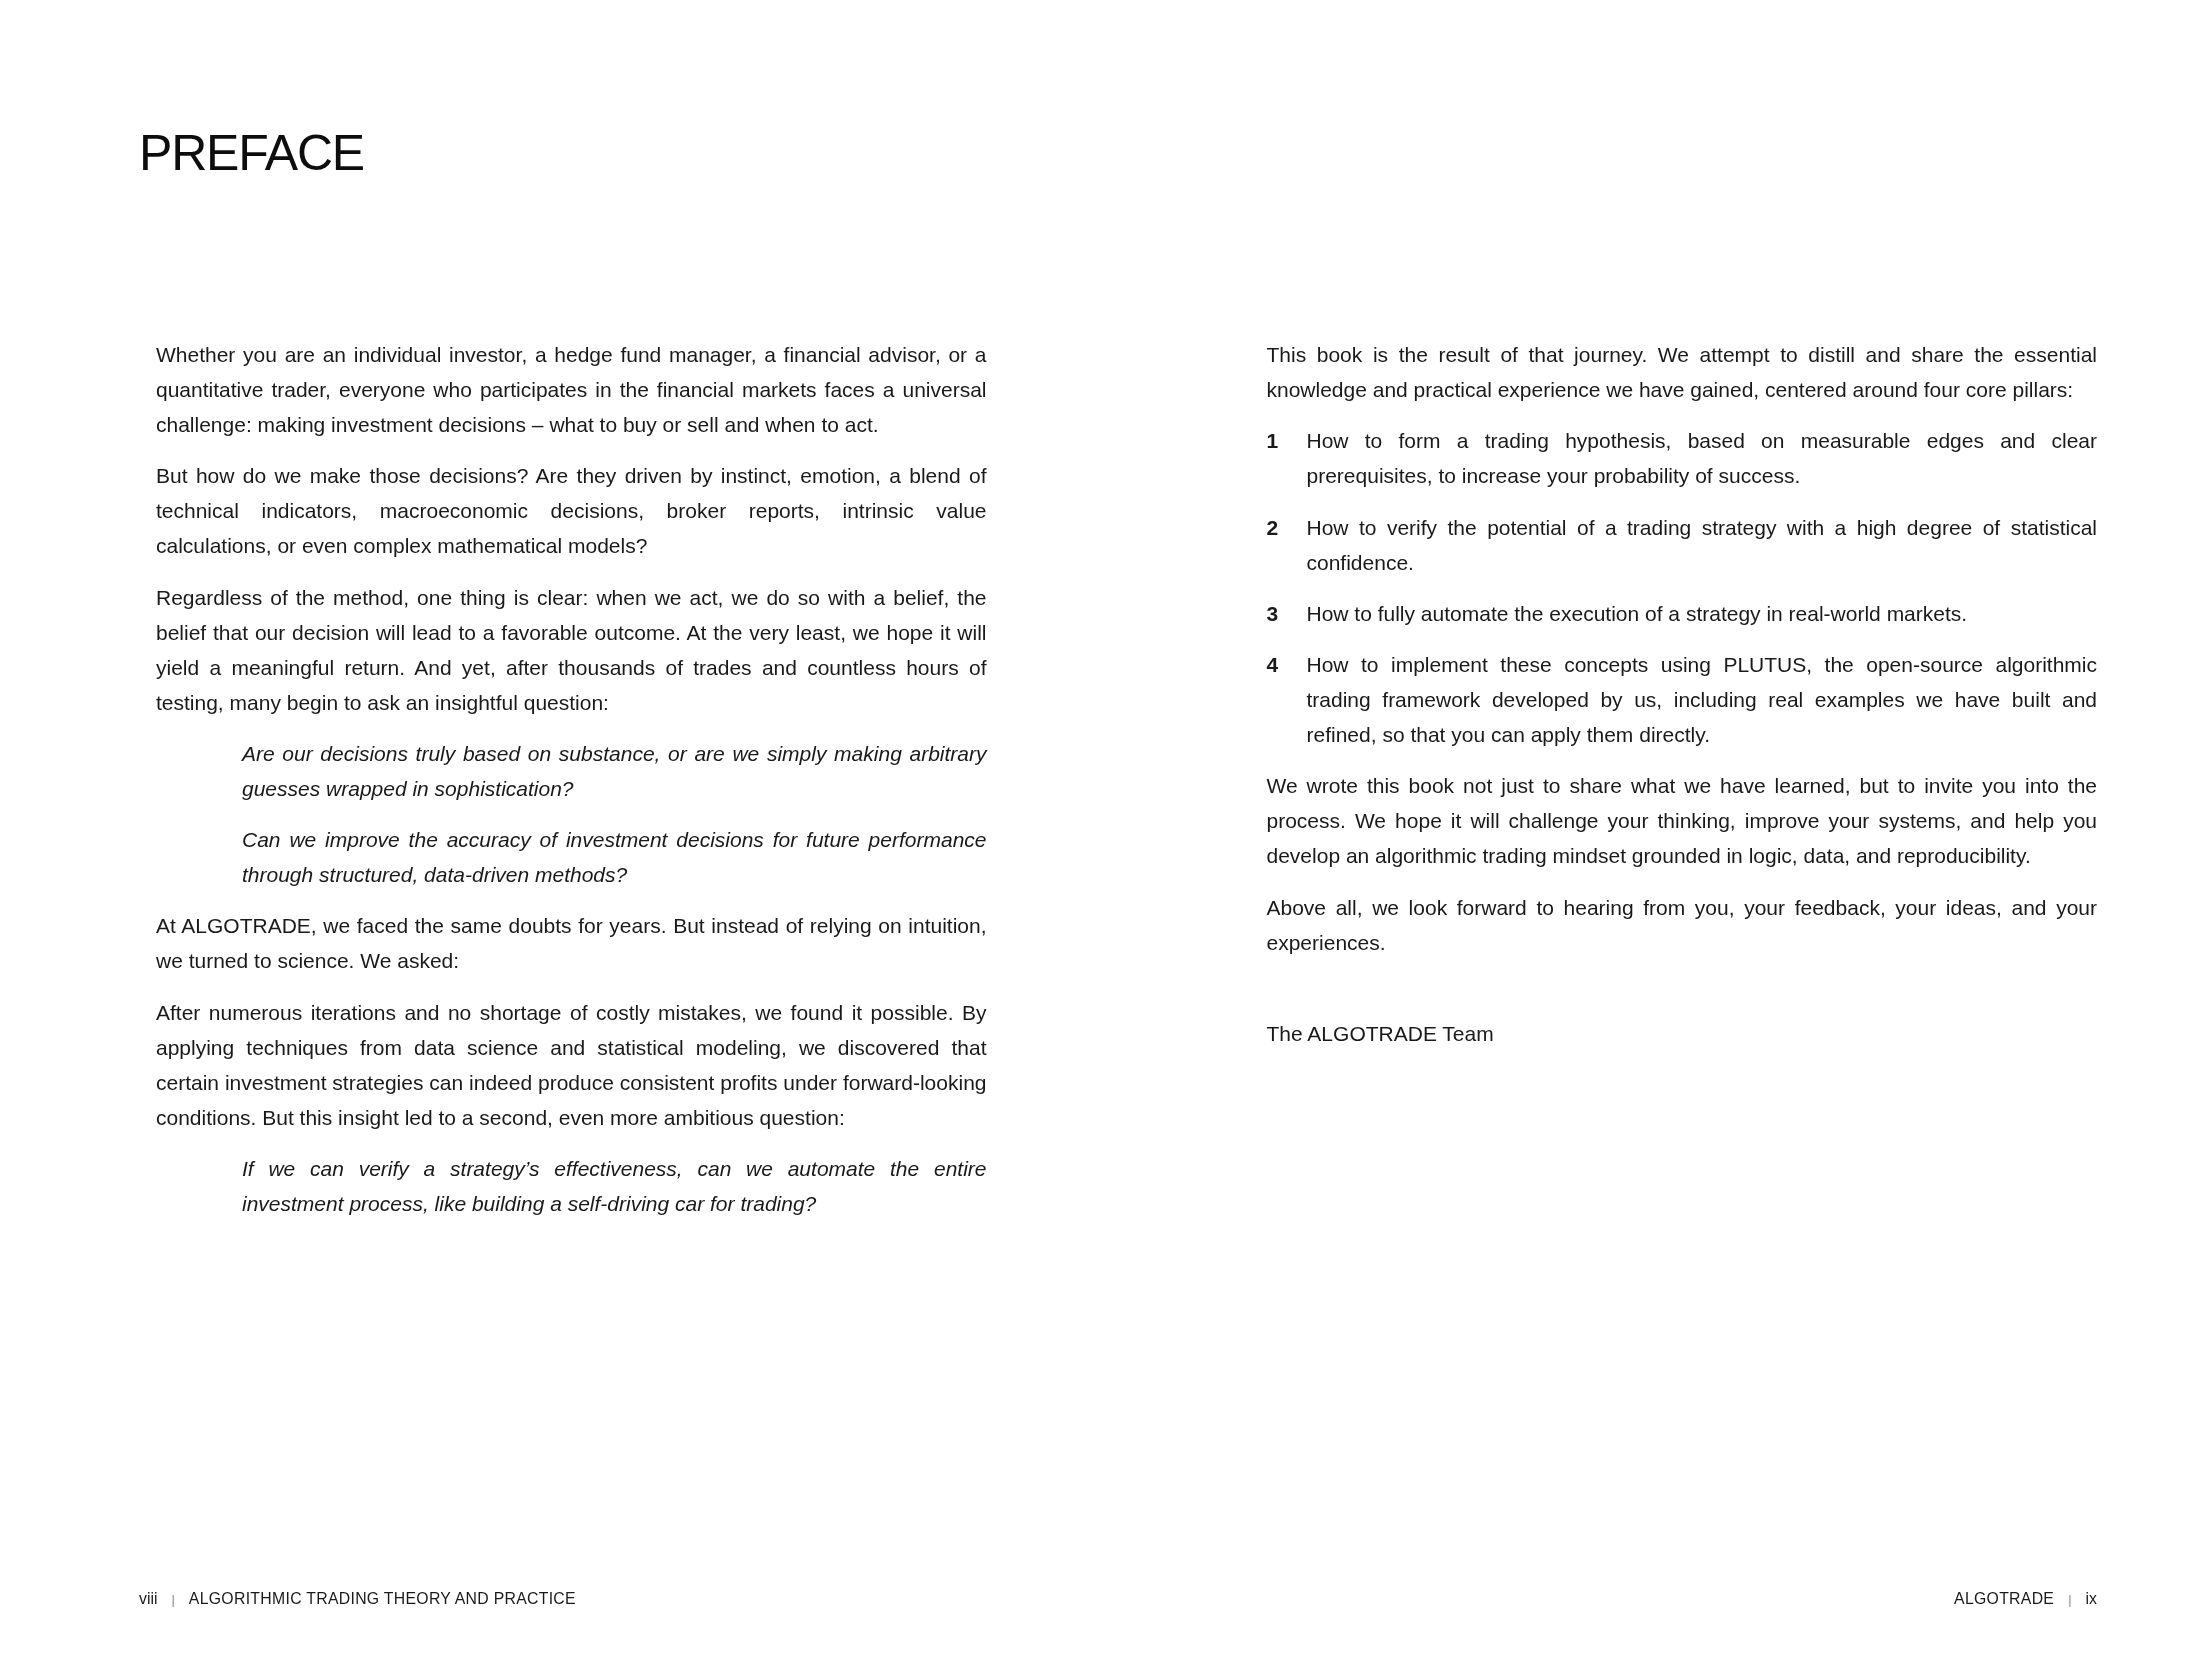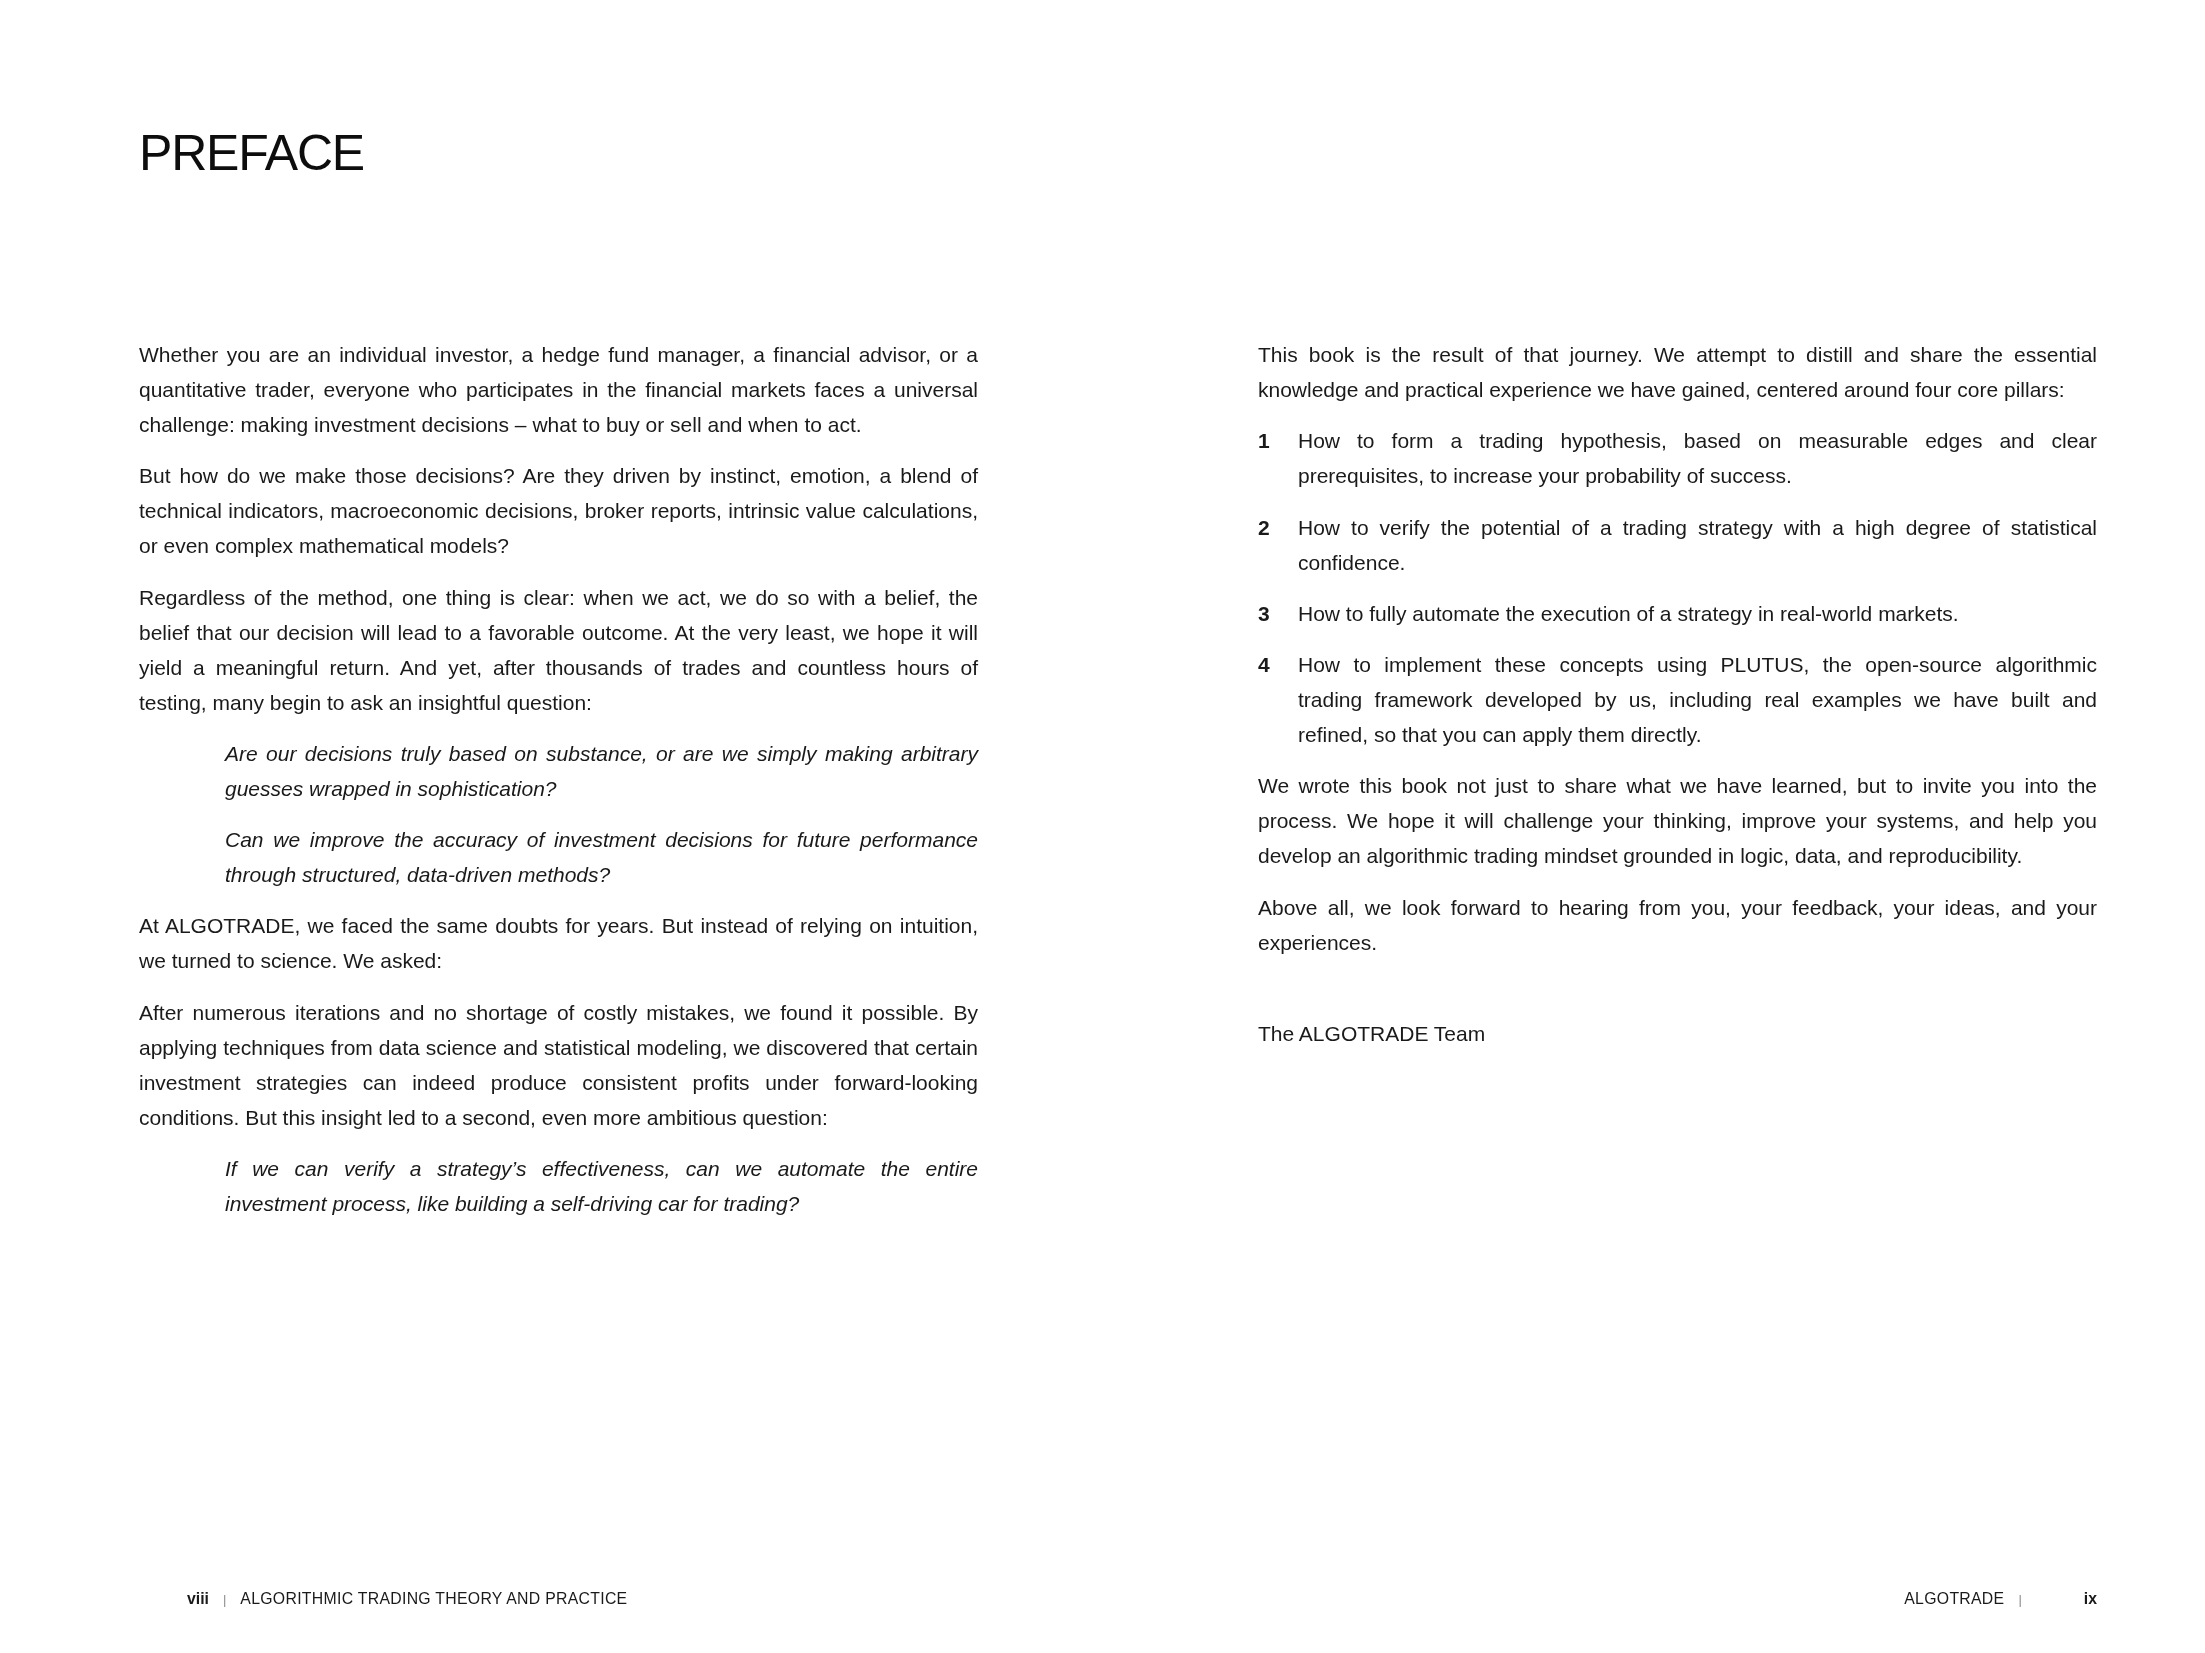--- a/index.html
+++ b/index.html
@@ -20,21 +20,21 @@
     left: 139px;
     top: 124px;
     font-size: 50px;
     font-weight: normal;
     letter-spacing: -1.2px;
     color: #0d0d0d;
   }
 
   .columns {
     position: absolute;
-    left: 139px;
+    left: 156px;
     right: 108px;
     top: 337px;
     display: flex;
     gap: 280px;
   }
   .col { flex: 1 1 0; min-width: 0; }
 
   .para {
     font-size: 21px;
     line-height: 35px;
@@ -74,21 +74,21 @@
     position: absolute;
     top: 1590px;
     font-size: 15.8px;
     display: flex;
     align-items: center;
     white-space: nowrap;
     color: #1a1a1a;
   }
   .footer-left { left: 139px; }
   .footer-right { right: 108px; }
-  .pg-num { font-weight: bold; margin-left: 48px; }
+  .pg-num { font-weight: normal; }
   .sep {
     color: #8a8a8a;
     margin: 0 14px;
     font-size: 13px;
   }
   .pg-label { letter-spacing: 0.3px; }
 </style>
 </head>
 <body>
 

